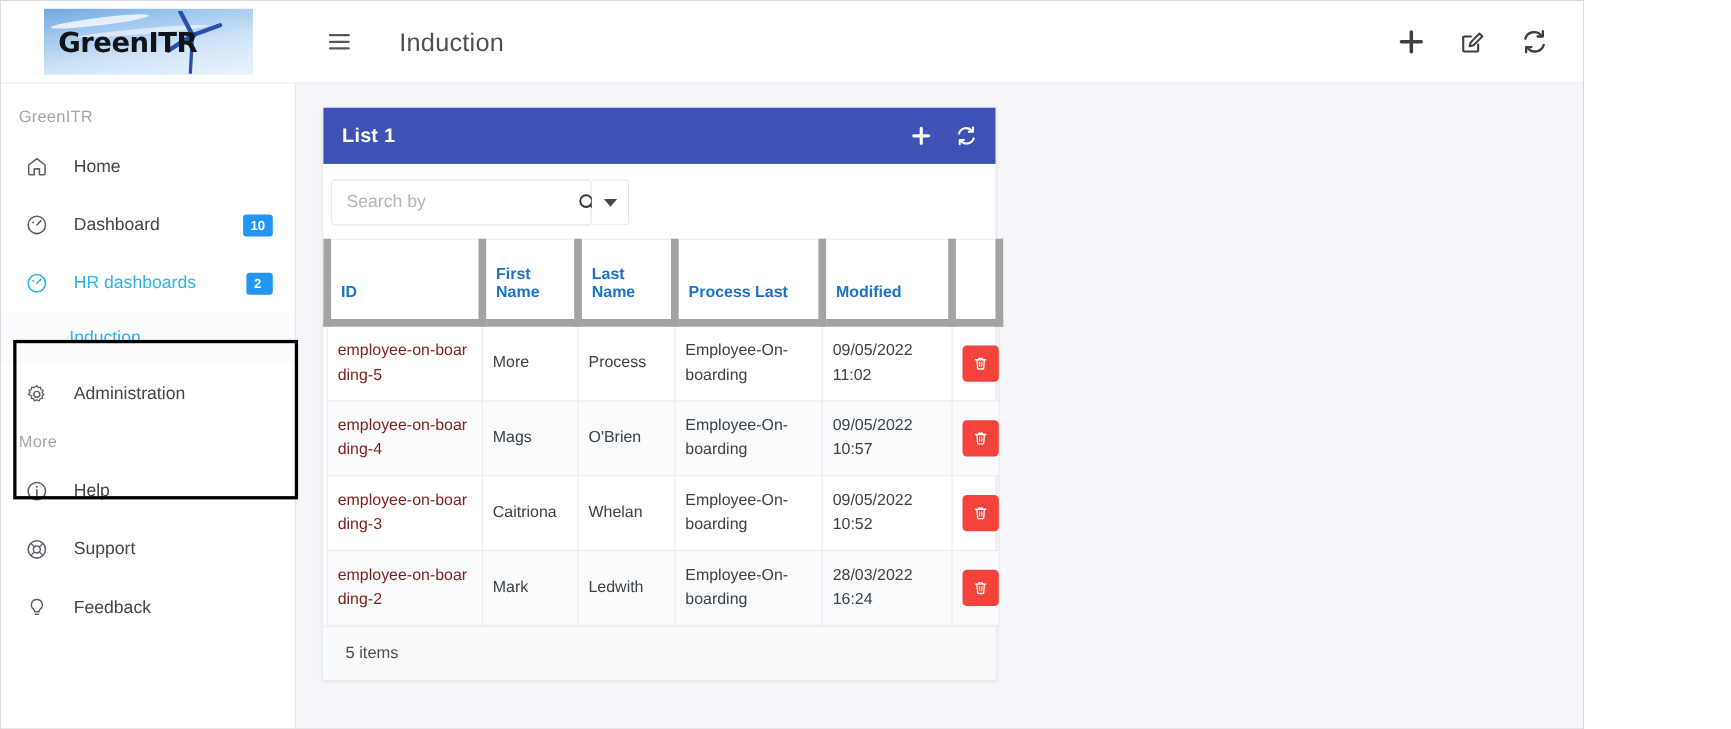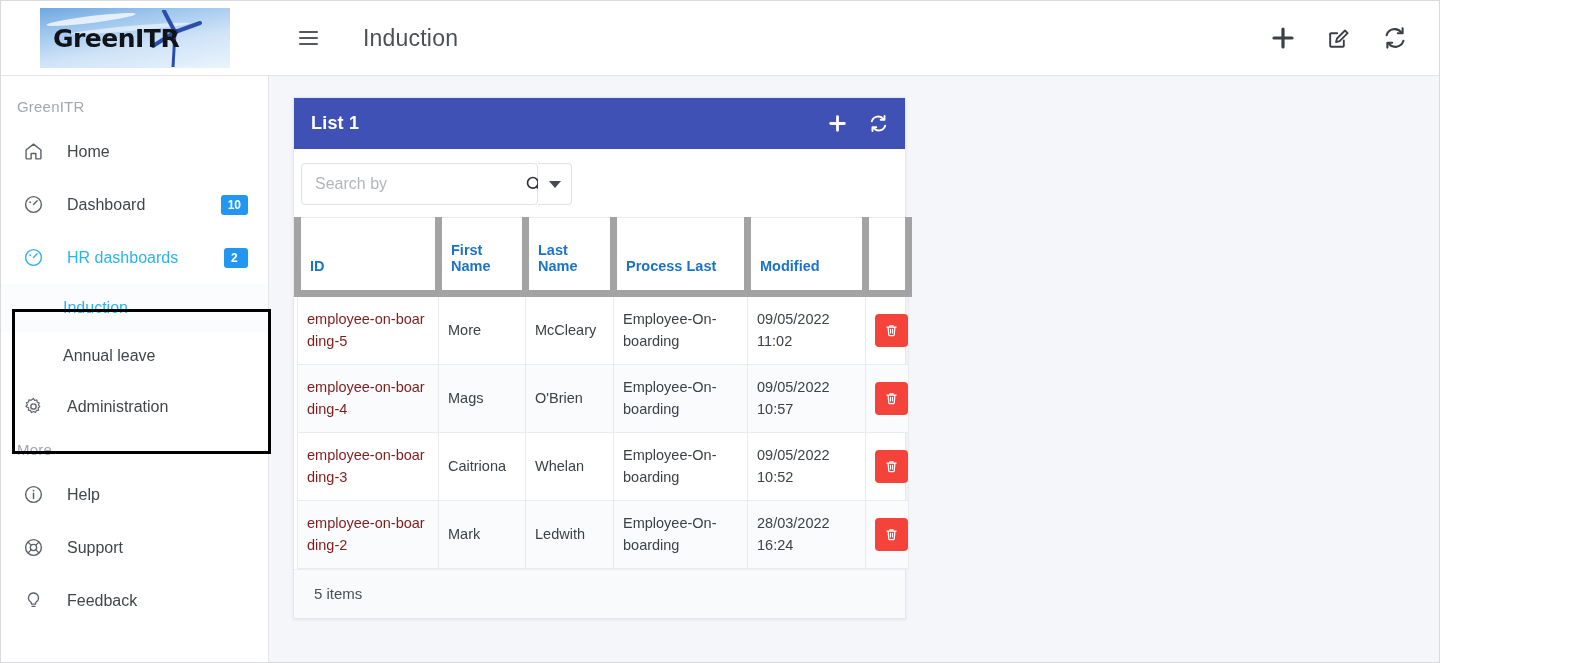--- a/index.html
+++ b/index.html
@@ -301,23 +301,20 @@
           <path d="M12 12l4.2-4.2" stroke="#2bb3ee" stroke-width="1.6" stroke-linecap="round"></path>
           <circle cx="8.2" cy="9.4" r="1" fill="#2bb3ee"></circle>
         </svg>
       </span>
       <span class="si-label">HR dashboards</span>
       <span class="badge">2</span>
     </div>
 
     <div class="side-sub active">
       <span>Induction</span>
-    </div>
-    <div class="side-sub">
-      <span>Annual leave</span>
     </div>
 
     <div class="side-item">
       <span class="si-ico">
         <svg width="21" height="21" viewBox="0 0 24 24" fill="none">
           <circle cx="12" cy="12" r="3.1" stroke="#5c6168" stroke-width="1.5"></circle>
           <path d="M12 2.8l1.3 2.2 2.5-.5.4 2.5 2.4.9-1.1 2.3 1.7 1.9-1.9 1.6.6 2.5-2.5.3-1 2.3-2.4-1-2.4 1-1-2.3-2.5-.3.6-2.5L3.3 12l1.7-1.9L3.9 7.8l2.4-.9.4-2.5 2.5.5z" stroke="#5c6168" stroke-width="1.3" stroke-linejoin="round"></path>
         </svg>
       </span>
       <span class="si-label">Administration</span>
@@ -416,21 +413,21 @@
             <th></th>
           </tr>
         </thead>
         <tbody>
 
           <tr>
             <td class="id-cell">
               <a>employee-on-boarding-5</a>
             </td>
             <td>More</td>
-            <td>McCleary</td>
+            <td>Process</td>
             <td>Employee-On-boarding</td>
             <td>09/05/2022 11:02</td>
             <td class="act-cell">
               <button class="del-btn">
                 <svg width="15" height="15" viewBox="0 0 24 24" fill="none">
                   <path d="M4.6 6.4h14.8" stroke="#fff" stroke-width="2" stroke-linecap="round"></path>
                   <path d="M9.4 6.4V4.6h5.2v1.8" stroke="#fff" stroke-width="2" stroke-linejoin="round"></path>
                   <path d="M6.6 6.4l1 12.4c0 .7.6 1.2 1.2 1.2h6.4c.7 0 1.2-.5 1.2-1.2l1-12.4" stroke="#fff" stroke-width="2" stroke-linejoin="round"></path>
                   <path d="M10.4 10v6M13.6 10v6" stroke="#fff" stroke-width="1.7" stroke-linecap="round"></path>
                 </svg>

